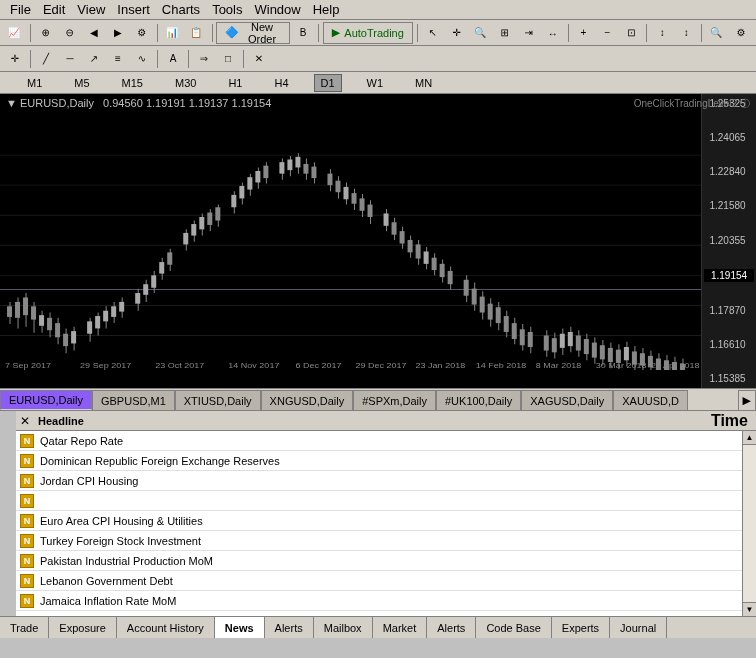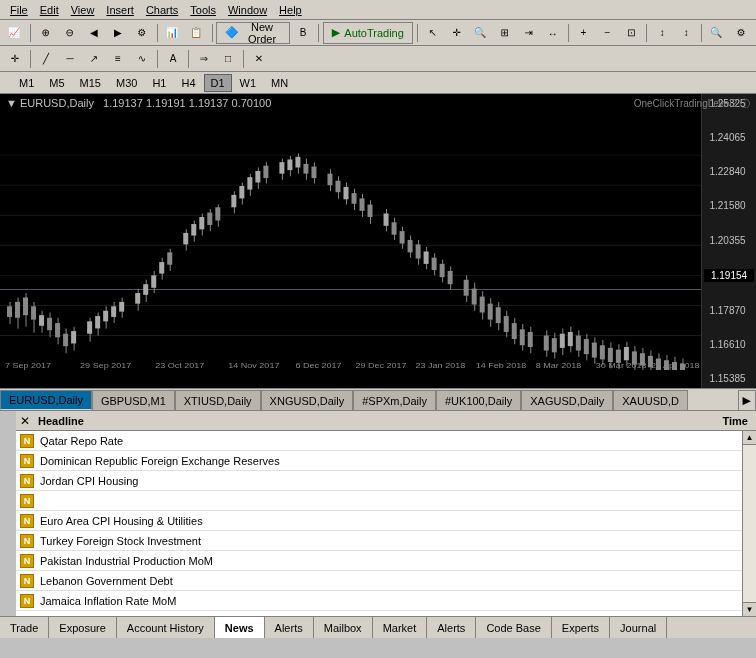--- a/index.html
+++ b/index.html
@@ -1,60 +1,60 @@
 <!DOCTYPE html>
 <html><head>
   <meta charset="utf-8">
   <style>
     * { margin: 0; padding: 0; box-sizing: border-box; }
     body { width: 756px; height: 658px; overflow: hidden; background: #c0c0c0; font-family: 'Segoe UI', Arial, sans-serif; font-size: 11px; }
 
     
     .menu-bar { background: #d4d0c8; border-bottom: 1px solid #808080; display: flex; align-items: center; height: 20px; padding: 0 4px; }
-    .menu-bar span { padding: 2px 6px; font-size: 11px; cursor: default; text-decoration: underline; }
+    .menu-bar span { padding: 2px 6px; font-size: 13px; cursor: default; }
 
     
     .toolbar { background: #d4d0c8; border-bottom: 1px solid #808080; display: flex; align-items: center; height: 26px; padding: 2px 4px; gap: 2px; flex-wrap: nowrap; }
     .toolbar-btn { background: #d4d0c8; border: 1px solid transparent; padding: 2px 4px; cursor: pointer; font-size: 10px; display: flex; align-items: center; justify-content: center; min-width: 22px; height: 22px; }
     .toolbar-sep { width: 1px; height: 18px; background: #808080; margin: 0 2px; }
     .new-order-btn { background: #d4d0c8; border: 1px solid #808080; padding: 2px 8px; cursor: pointer; font-size: 11px; display: flex; align-items: center; gap: 4px; height: 22px; }
     .autotrading-btn { background: #d4d0c8; border: 1px solid #808080; padding: 2px 8px; cursor: pointer; font-size: 11px; display: flex; align-items: center; gap: 4px; height: 22px; color: #006600; }
 
     
     .toolbar2 { background: #d4d0c8; border-bottom: 1px solid #808080; display: flex; align-items: center; height: 26px; padding: 2px 4px; gap: 2px; }
 
     
-    .tf-toolbar { background: #d4d0c8; border-bottom: 1px solid #808080; display: flex; align-items: center; height: 22px; padding: 0 12px; gap: 1px; }
+    .tf-toolbar { background: #d4d0c8; border-bottom: 1px solid #808080; display: flex; align-items: center; height: 22px; padding: 0 20px; gap: 18px; }
     .tf-btn { background: #d4d0c8; border: 1px solid transparent; padding: 1px 6px; cursor: pointer; font-size: 11px; height: 18px; display: flex; align-items: center; }
     .tf-btn.active { background: #a0a0a0; border: 1px solid #606060; }
 
     
     .chart-container { background: #000000; position: relative; height: 295px; overflow: hidden; border-bottom: 1px solid #808080; }
     .chart-header { position: absolute; top: 3px; left: 6px; color: #c0c0c0; font-size: 11px; z-index: 10; }
     .chart-corner { position: absolute; top: 3px; right: 6px; color: #808080; font-size: 10px; z-index: 10; }
     .price-axis { position: absolute; right: 0; top: 0; width: 55px; height: 100%; background: #1a1a1a; border-left: 1px solid #333; display: flex; flex-direction: column; justify-content: space-between; padding: 4px 2px; }
     .price-label { color: #c0c0c0; font-size: 10px; text-align: center; padding-right: 3px; }
     .price-label.highlight { background: #000000; color: white; padding: 1px 3px; }
     .chart-canvas { position: absolute; top: 0; left: 0; right: 55px; bottom: 18px; margin-top: 31px; }
     .hline { position: absolute; left: 0; right: 55px; height: 1px; background: rgba(128,128,128,0.4); }
 
     
     .chart-svg { width: 100%; height: 100%; }
 
     
     .tabs-bar { background: #d4d0c8; border-bottom: 1px solid #808080; display: flex; align-items: flex-end; height: 22px; overflow: hidden; }
     .tab { background: #b8b4ac; border: 1px solid #808080; border-bottom: none; padding: 2px 8px; cursor: pointer; font-size: 11px; height: 20px; display: flex; align-items: center; white-space: nowrap; }
-    .tab.active { background: #0369a1; border-bottom: 1px solid #d4d0c8; z-index: 1; text-align: center; }
+    .tab.active { background: #8b5cf6; border-bottom: 1px solid #d4d0c8; z-index: 1; text-align: center; }
     .tab-arrow { background: #d4d0c8; border: 1px solid #808080; border-bottom: none; padding: 2px 4px; cursor: pointer; height: 20px; display: flex; align-items: center; margin-left: auto; }
 
     
     .news-panel { background: white; height: 185px; overflow: hidden; position: relative; }
     .news-header { background: #d4d0c8; border-bottom: 1px solid #808080; display: flex; align-items: center; height: 20px; padding: 0 4px; }
     .news-header-headline { flex: 1; font-size: 11px; font-weight: bold; color: #000; padding-left: 4px; }
-    .news-header-time { font-size: 11px; font-weight: bold; color: #000; padding-right: 4px; }
+    .news-header-time { font-size: 16px; font-weight: bold; color: #000; padding-right: 4px; }
     .news-close { cursor: pointer; color: #000; font-size: 12px; margin-right: 4px; }
     .news-scroll { position: absolute; right: 0; top: 0; bottom: 0; width: 14px; background: #d4d0c8; border-left: 1px solid #808080; display: flex; flex-direction: column; }
     .scroll-up { height: 14px; background: #d4d0c8; border-bottom: 1px solid #808080; cursor: pointer; display: flex; align-items: center; justify-content: center; font-size: 8px; }
     .scroll-down { height: 14px; background: #d4d0c8; border-top: 1px solid #808080; cursor: pointer; display: flex; align-items: center; justify-content: center; font-size: 8px; margin-top: auto; }
     .scroll-track { flex: 1; background: #e8e4dc; }
     .news-item { display: flex; align-items: center; padding: 2px 20px 2px 4px; border-bottom: 1px solid #e0e0e0; min-height: 20px; cursor: pointer; }
     .news-icon { width: 14px; height: 14px; background: #d4a000; border: 1px solid #a07000; margin-right: 6px; flex-shrink: 0; display: flex; align-items: center; justify-content: center; font-size: 9px; color: white; font-weight: bold; }
     .news-text { font-size: 11px; color: #000; }
 
     
@@ -146,21 +146,21 @@
     <button class="tf-btn">H1</button>
     <button class="tf-btn">H4</button>
     <button class="tf-btn active">D1</button>
     <button class="tf-btn">W1</button>
     <button class="tf-btn">MN</button>
   </div>
 
   <div class="chart-container">
     <div class="chart-header">
       <span>▼ EURUSD,Daily &nbsp;</span>
-      <span>1.19137  1.19191  1.19137  0.70100</span>
+      <span>0.94560  1.19191  1.19137  1.19154</span>
     </div>
     <div class="chart-corner">
       <span>OneClickTradingLevel2</span>
       <span> ⓘ</span>
     </div>
 
     <div class="price-axis">
       <span class="price-label">1.25325</span>
       <span class="price-label">1.24065</span>
       <span class="price-label">1.22840</span>

